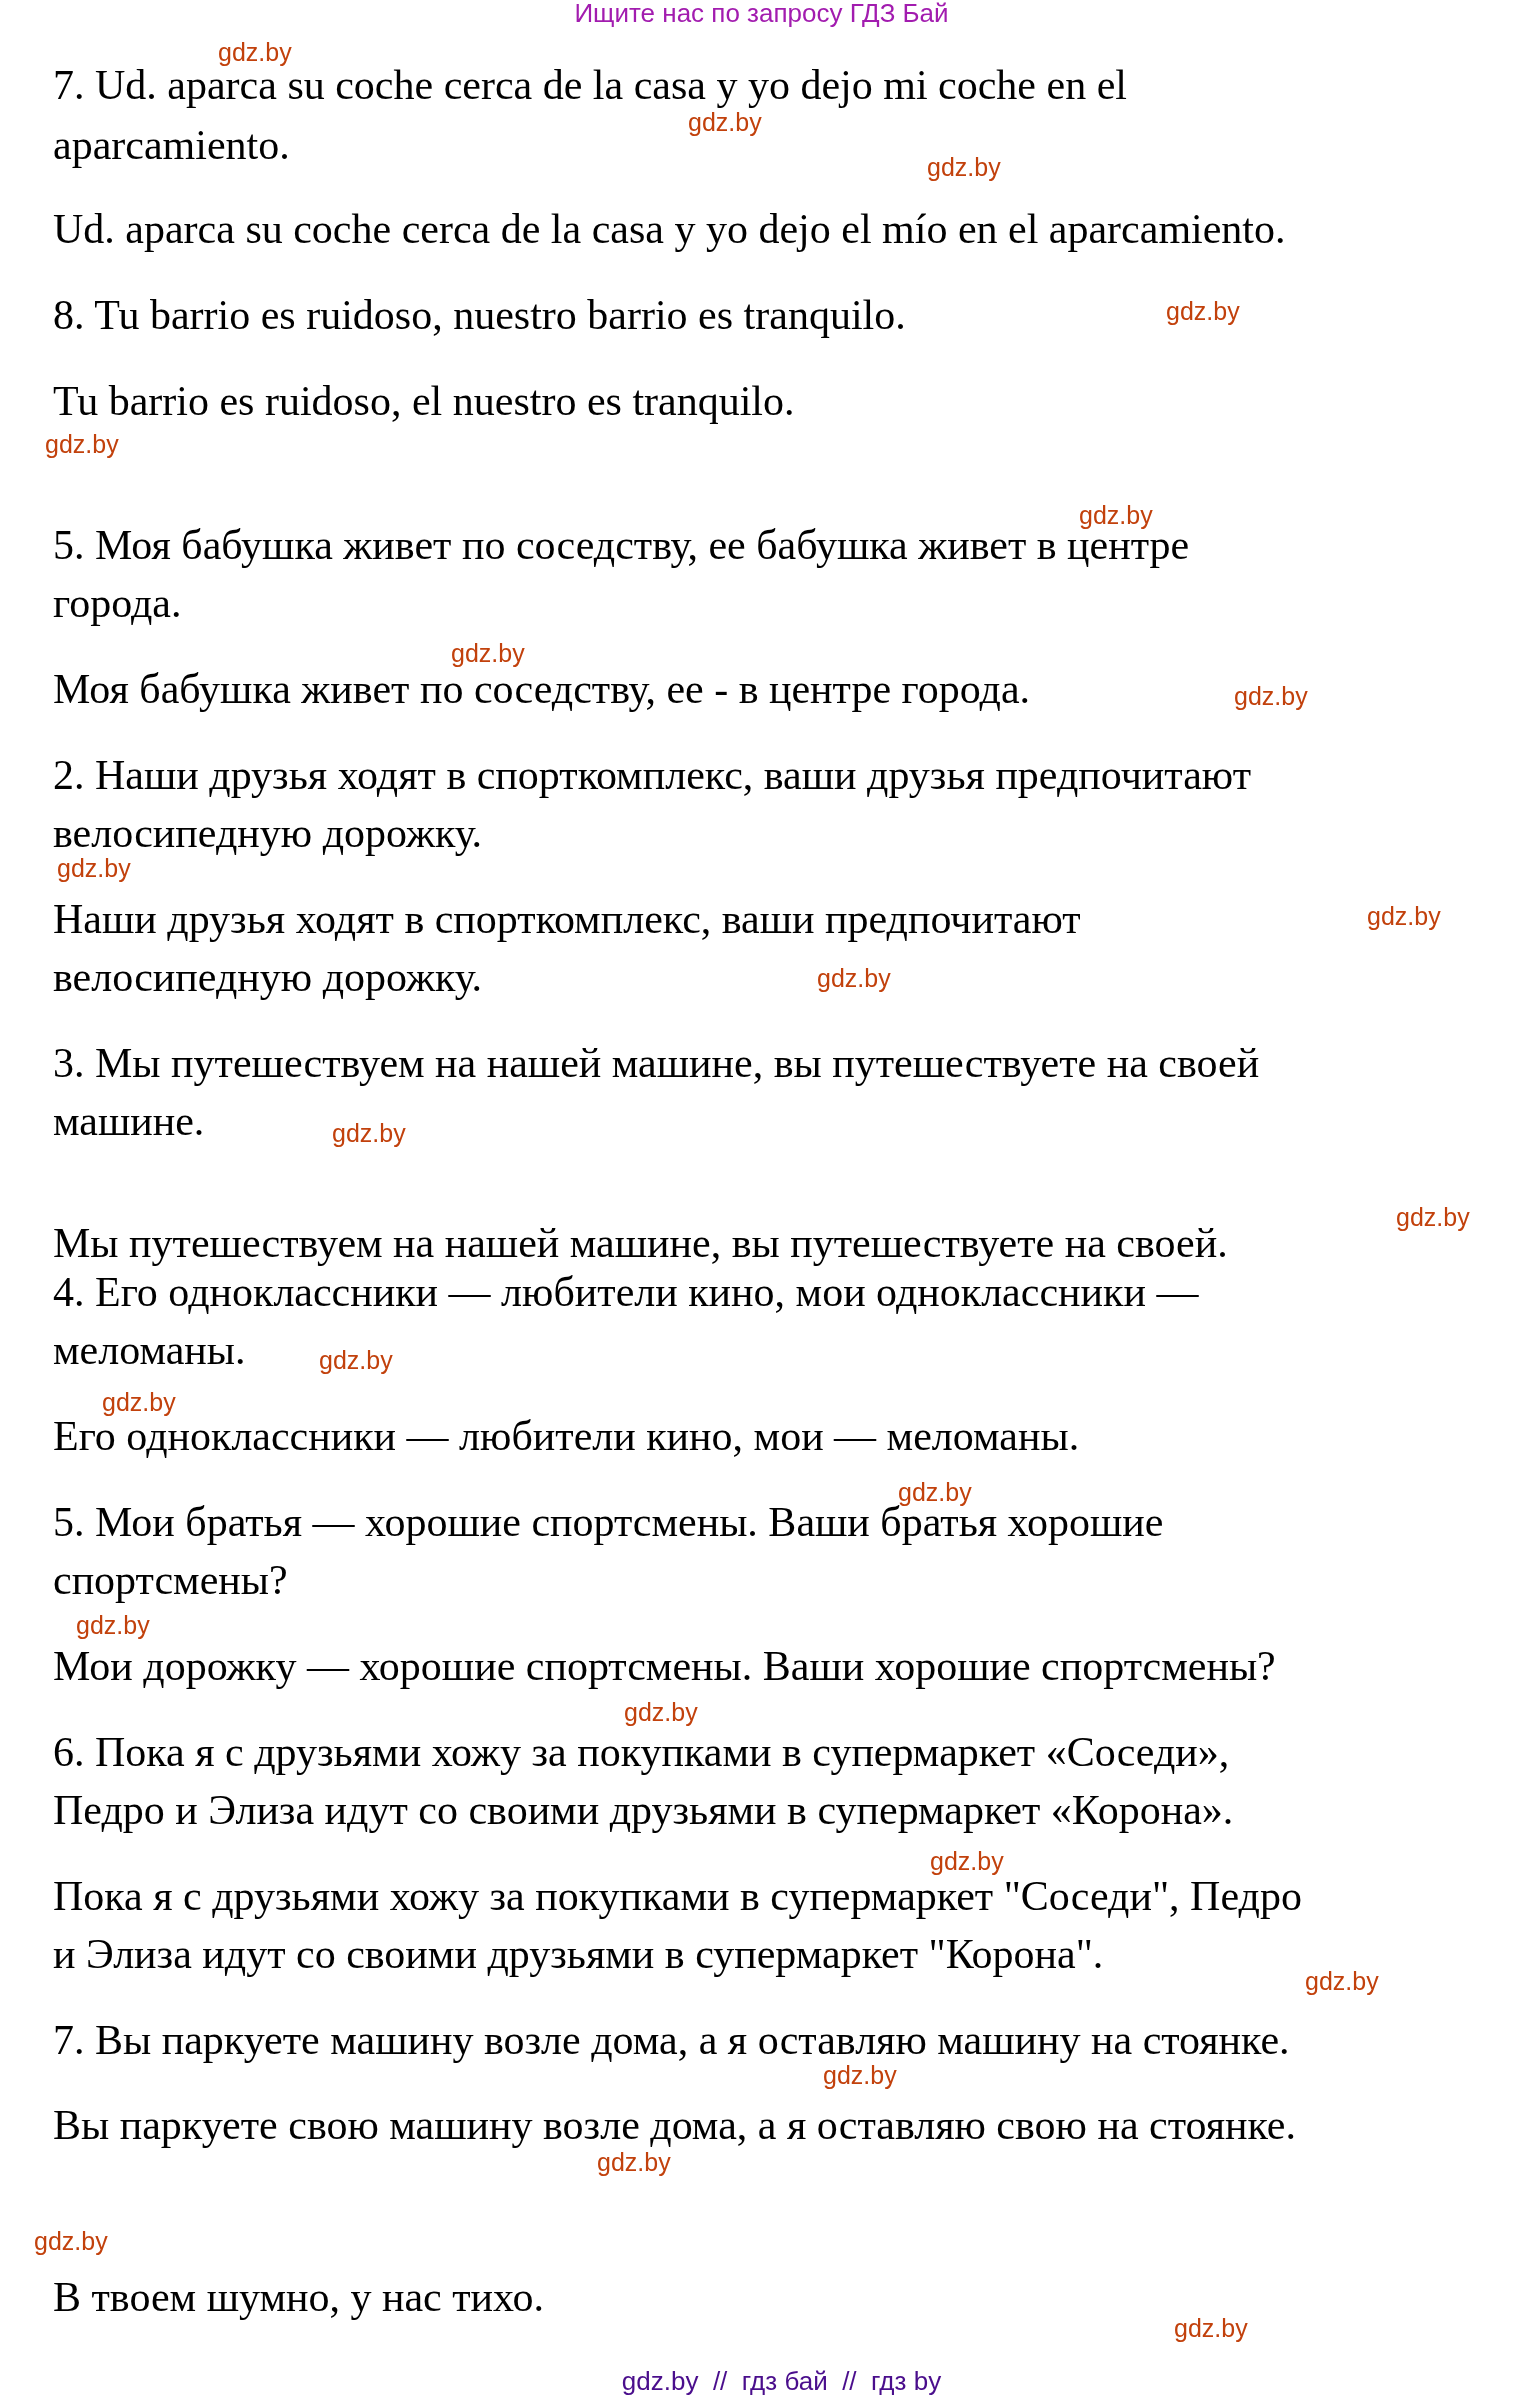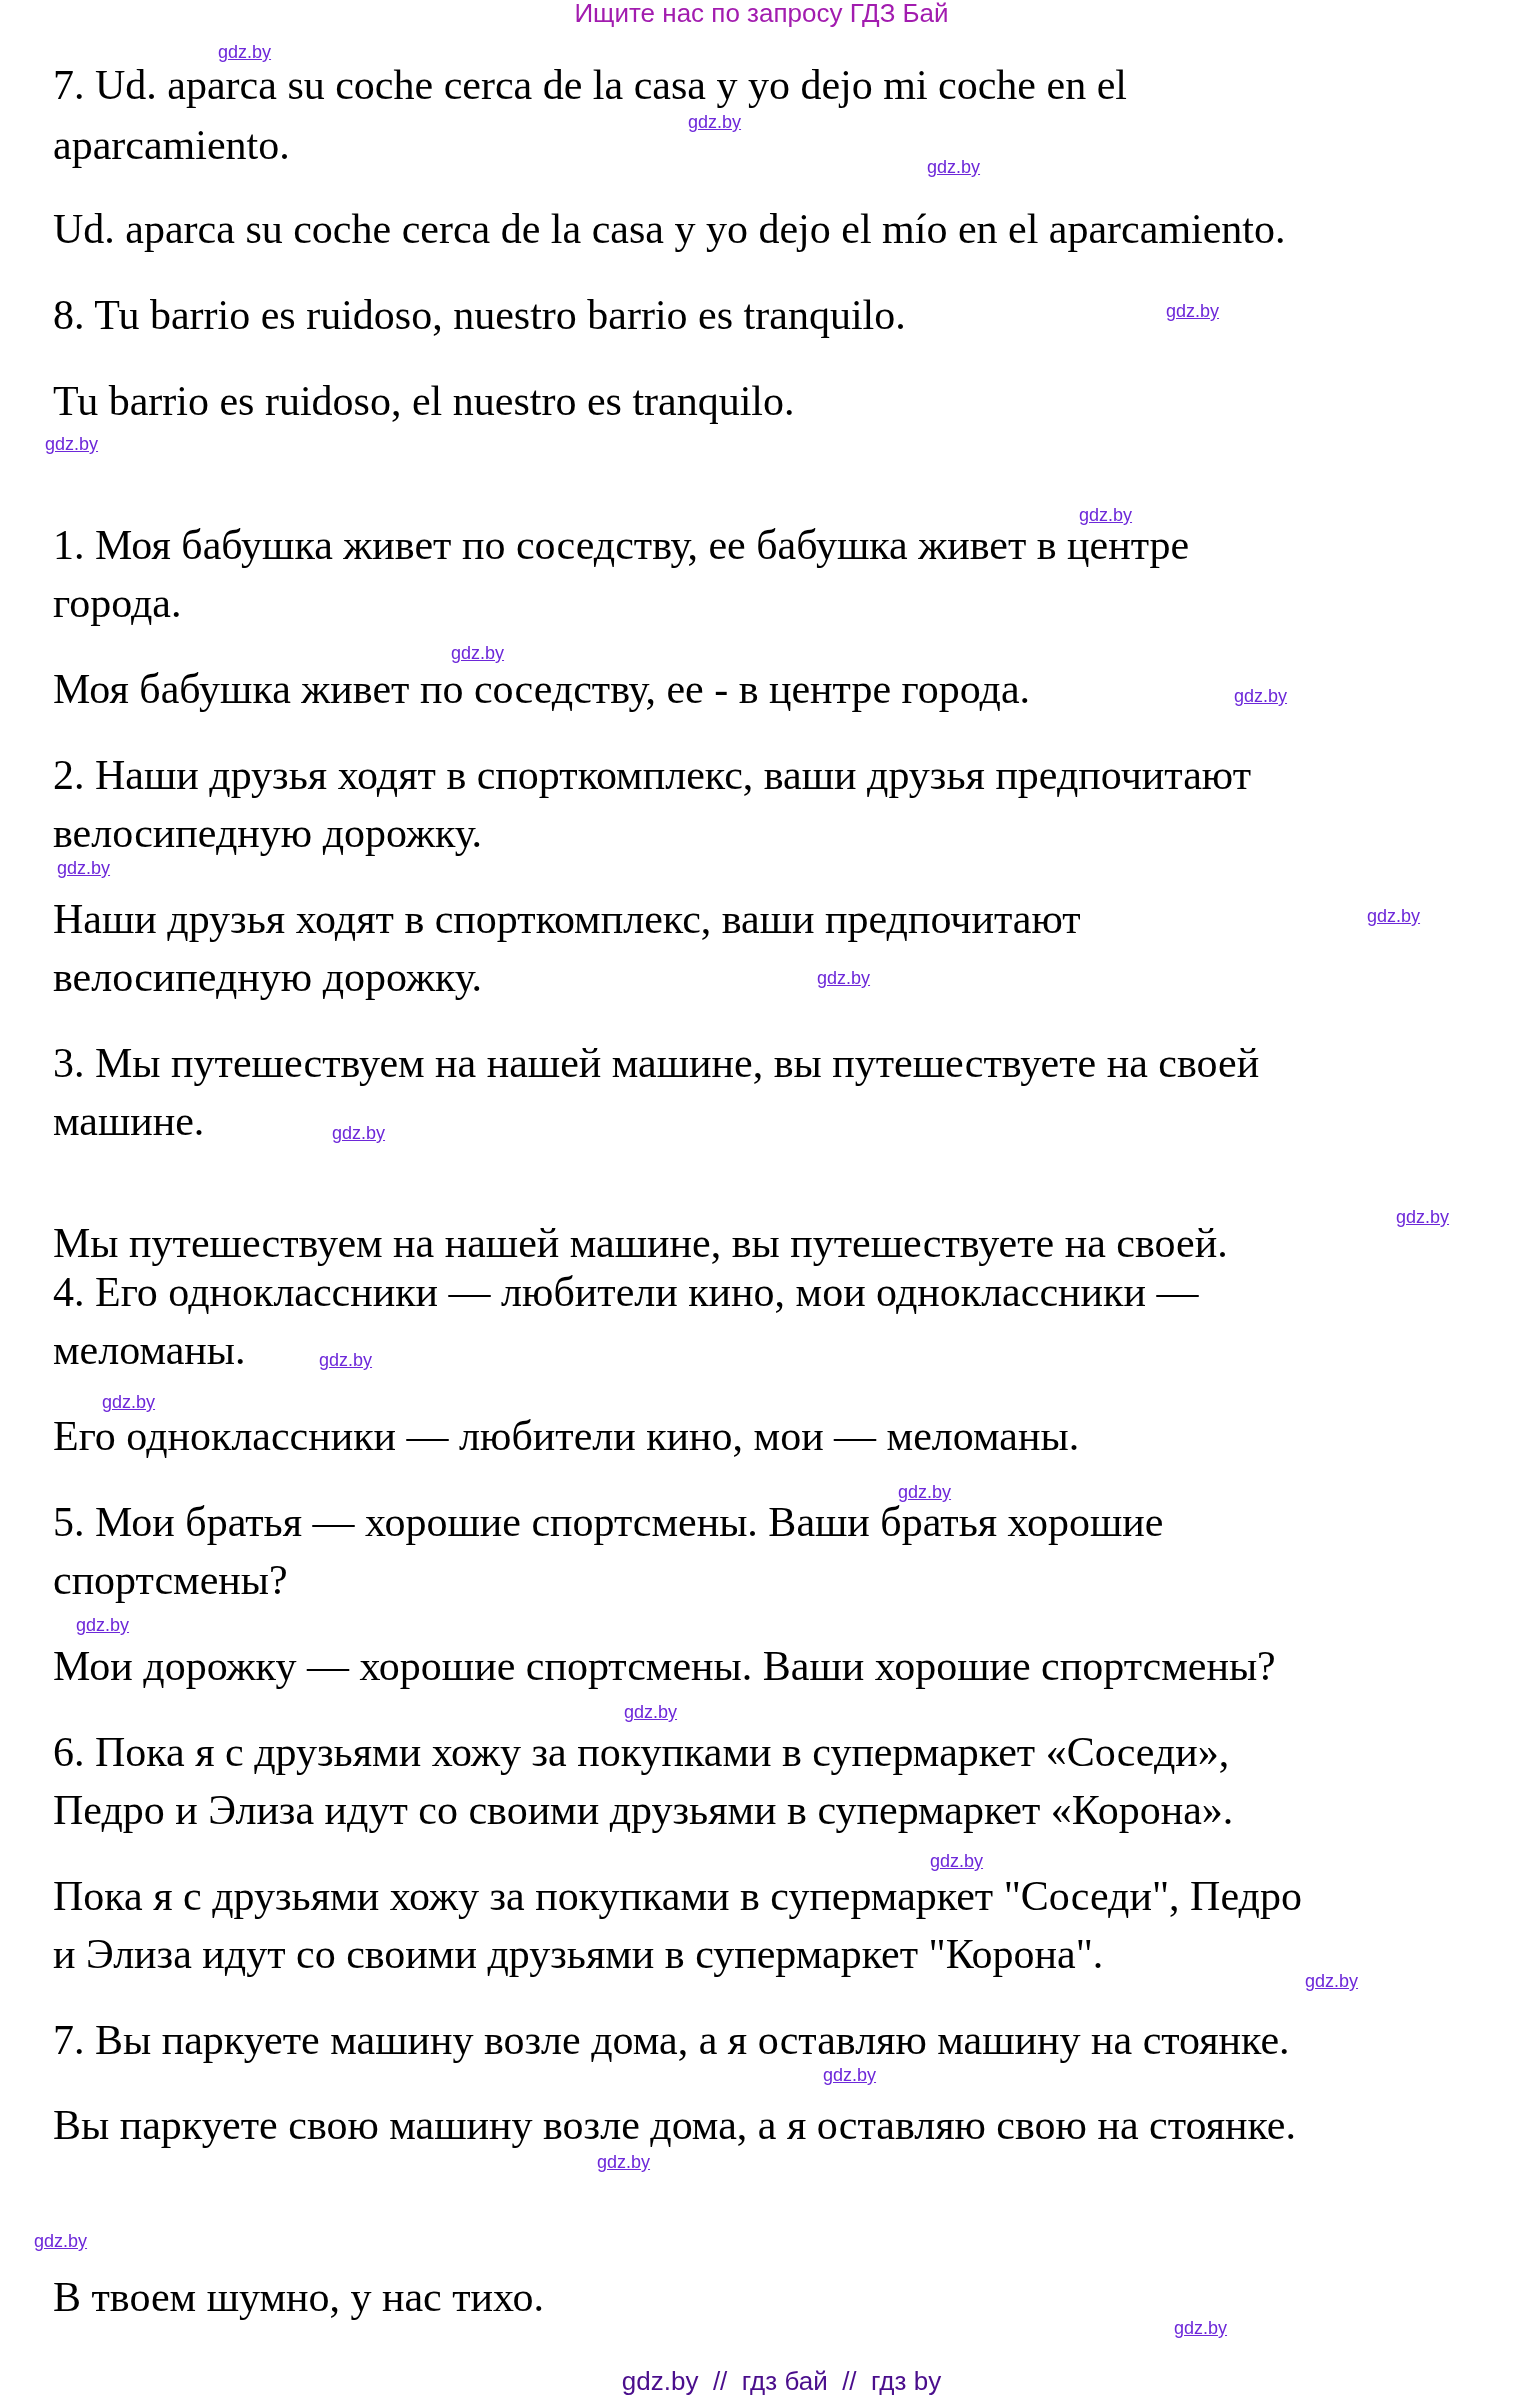--- a/index.html
+++ b/index.html
@@ -16,38 +16,38 @@
       font-size: 26px; line-height: 32px; color: #4a0e8c; white-space: pre; padding-left: 20px;
     }
     .line {
       position: absolute; left: 53px;
       font-family: "Liberation Serif", "DejaVu Serif", serif;
       font-size: 42px; line-height: 49px; color: #000000; white-space: nowrap;
     }
     .wm {
       position: absolute;
       font-family: "Liberation Sans", "DejaVu Sans", sans-serif;
-      font-size: 18px; line-height: 24px; color: #6d28d9; white-space: nowrap; text-decoration: underline;
+      font-size: 25px; line-height: 24px; color: #c2410c; white-space: nowrap;
     }
   </style>
 </head>
 <body>
 
 <div class="page">
 
   <div class="header">Ищите нас по запросу ГДЗ Бай</div>
 
   <div class="line" style="top:61px;">7. Ud. aparca su coche cerca de la casa y yo dejo mi coche en el</div>
   <div class="line" style="top:121px;">aparcamiento.</div>
   <div class="line" style="top:205px;">Ud. aparca su coche cerca de la casa y yo dejo el mío en el aparcamiento.</div>
 
   <div class="line" style="top:291px;">8. Tu barrio es ruidoso, nuestro barrio es tranquilo.</div>
   <div class="line" style="top:377px;">Tu barrio es ruidoso, el nuestro es tranquilo.</div>
 
-  <div class="line" style="top:521px;">1. Моя бабушка живет по соседству, ее бабушка живет в центре</div>
+  <div class="line" style="top:521px;">5. Моя бабушка живет по соседству, ее бабушка живет в центре</div>
   <div class="line" style="top:579px;">города.</div>
   <div class="line" style="top:665px;">Моя бабушка живет по соседству, ее - в центре города.</div>
 
   <div class="line" style="top:751px;">2. Наши друзья ходят в спорткомплекс, ваши друзья предпочитают</div>
   <div class="line" style="top:809px;">велосипедную дорожку.</div>
   <div class="line" style="top:895px;">Наши друзья ходят в спорткомплекс, ваши предпочитают</div>
   <div class="line" style="top:953px;">велосипедную дорожку.</div>
 
   <div class="line" style="top:1039px;">3. Мы путешествуем на нашей машине, вы путешествуете на своей</div>
   <div class="line" style="top:1097px;">машине.</div>

